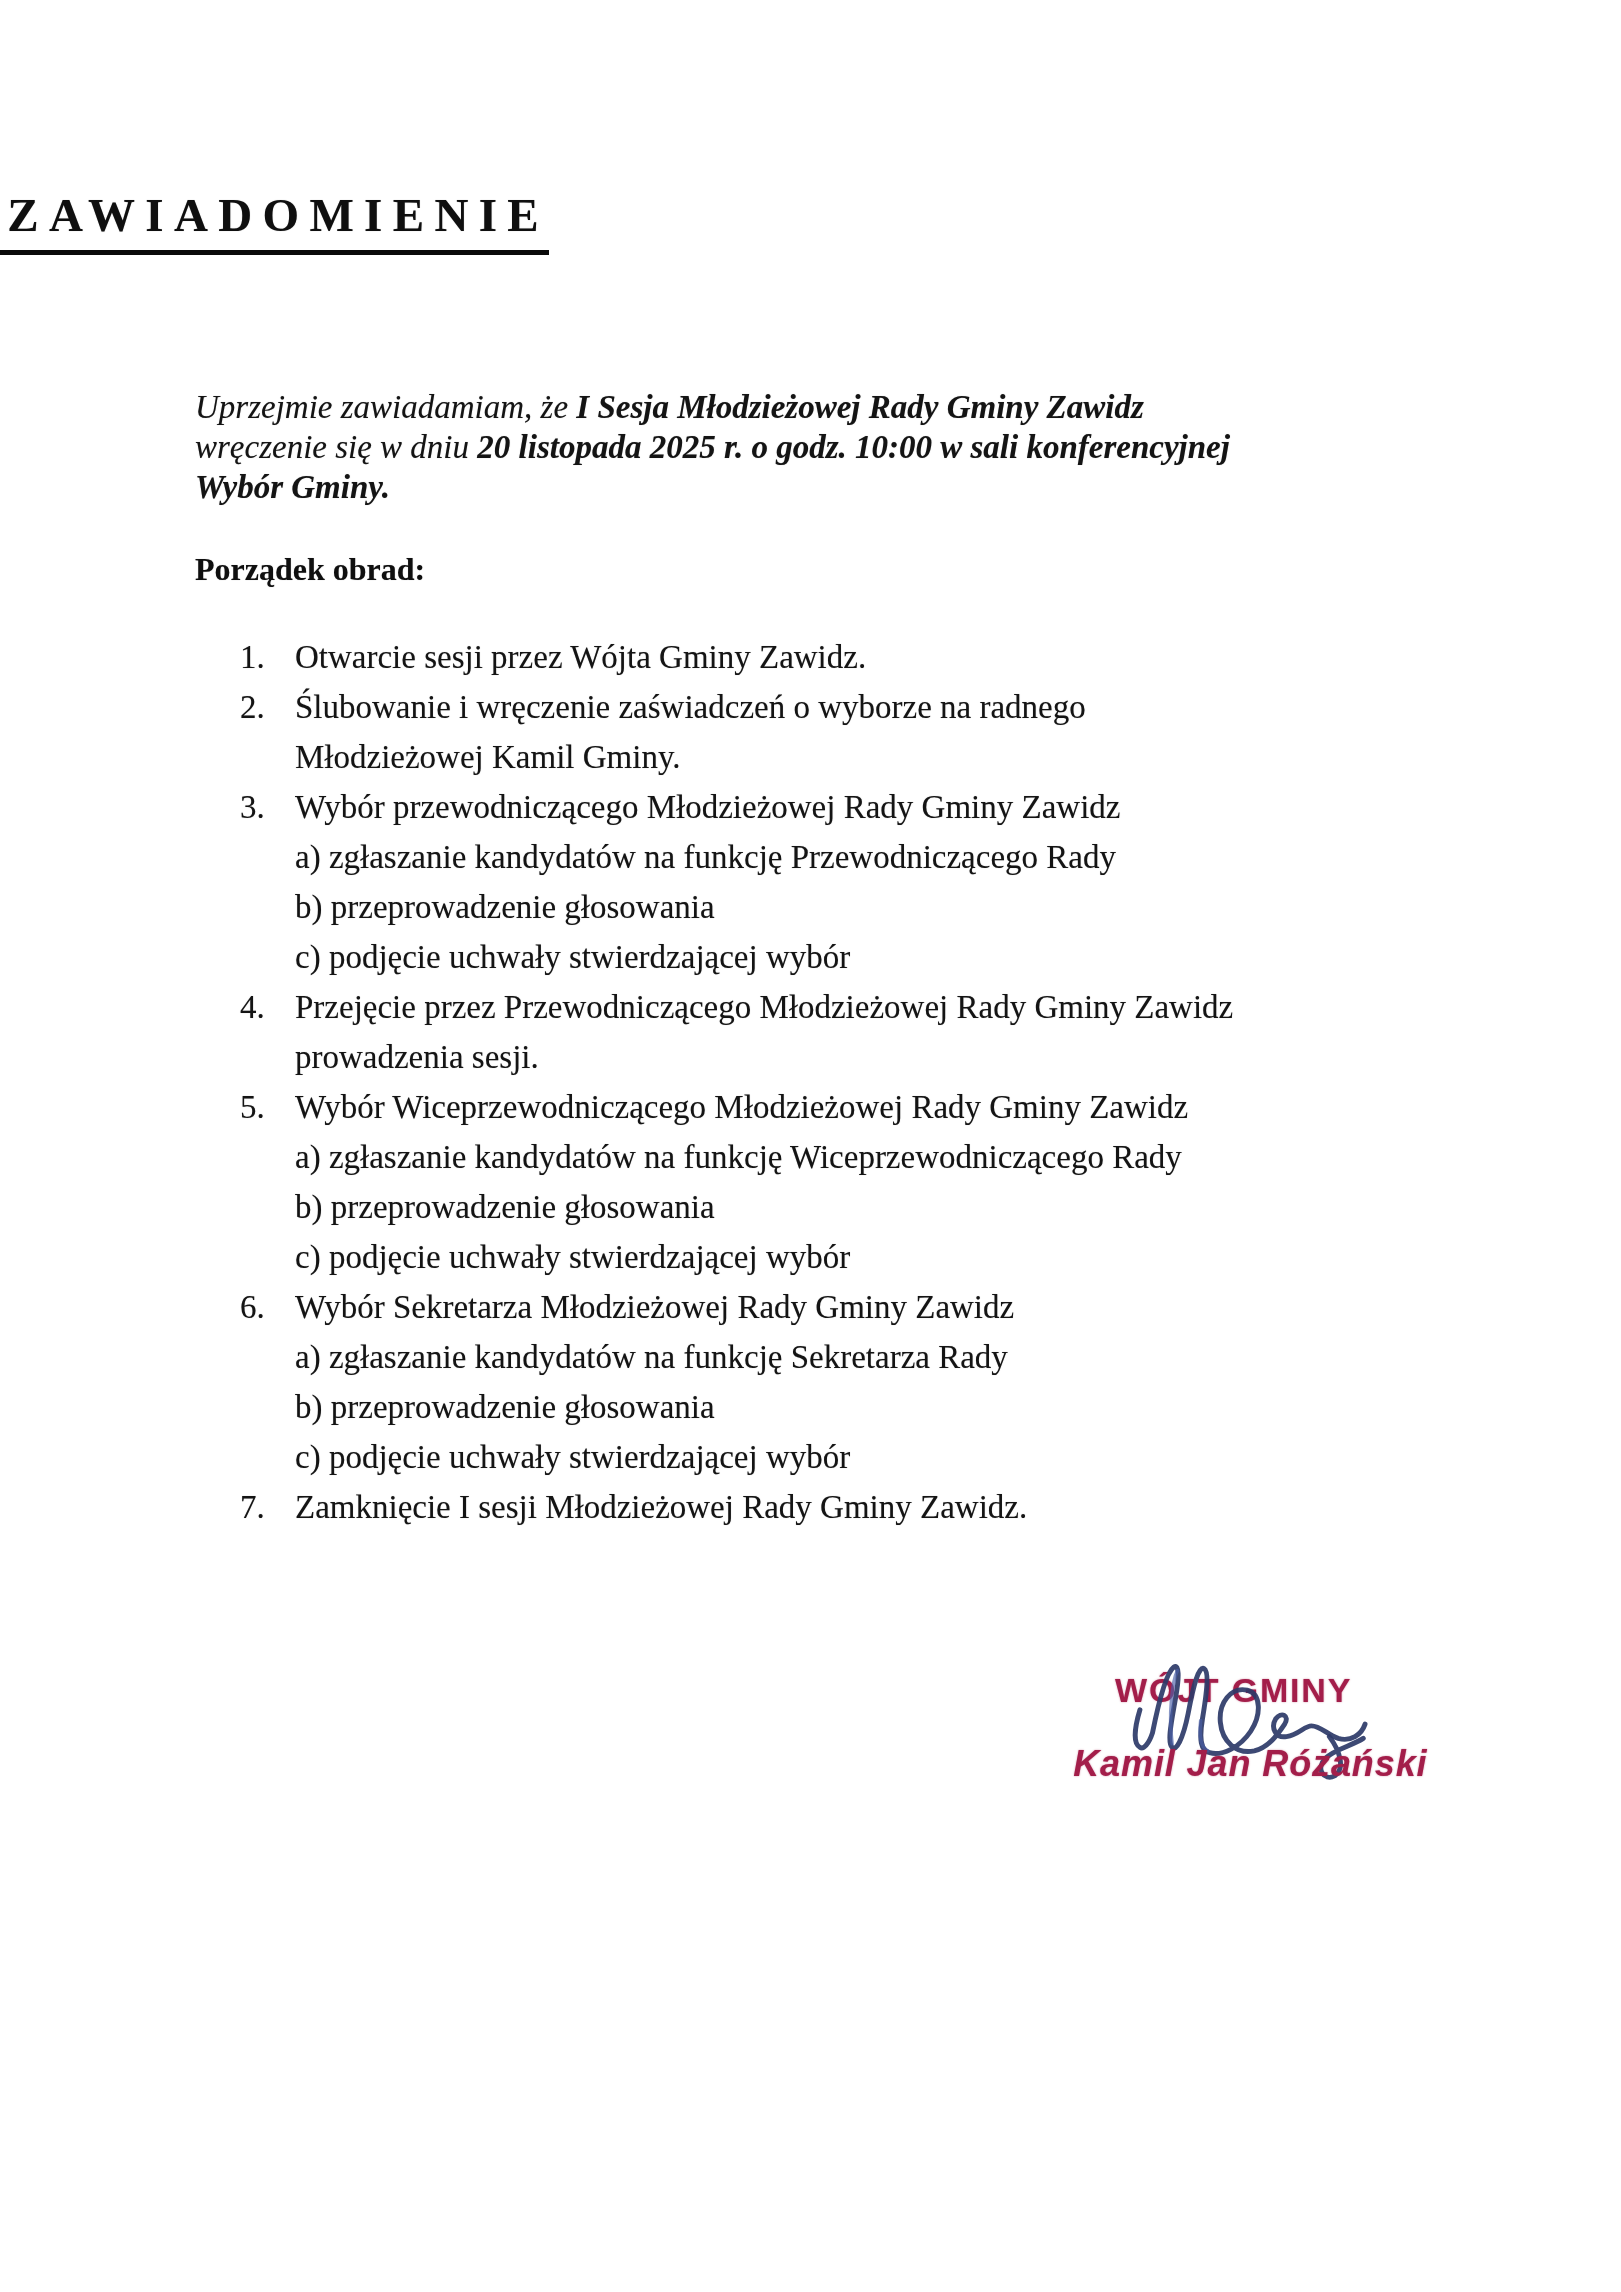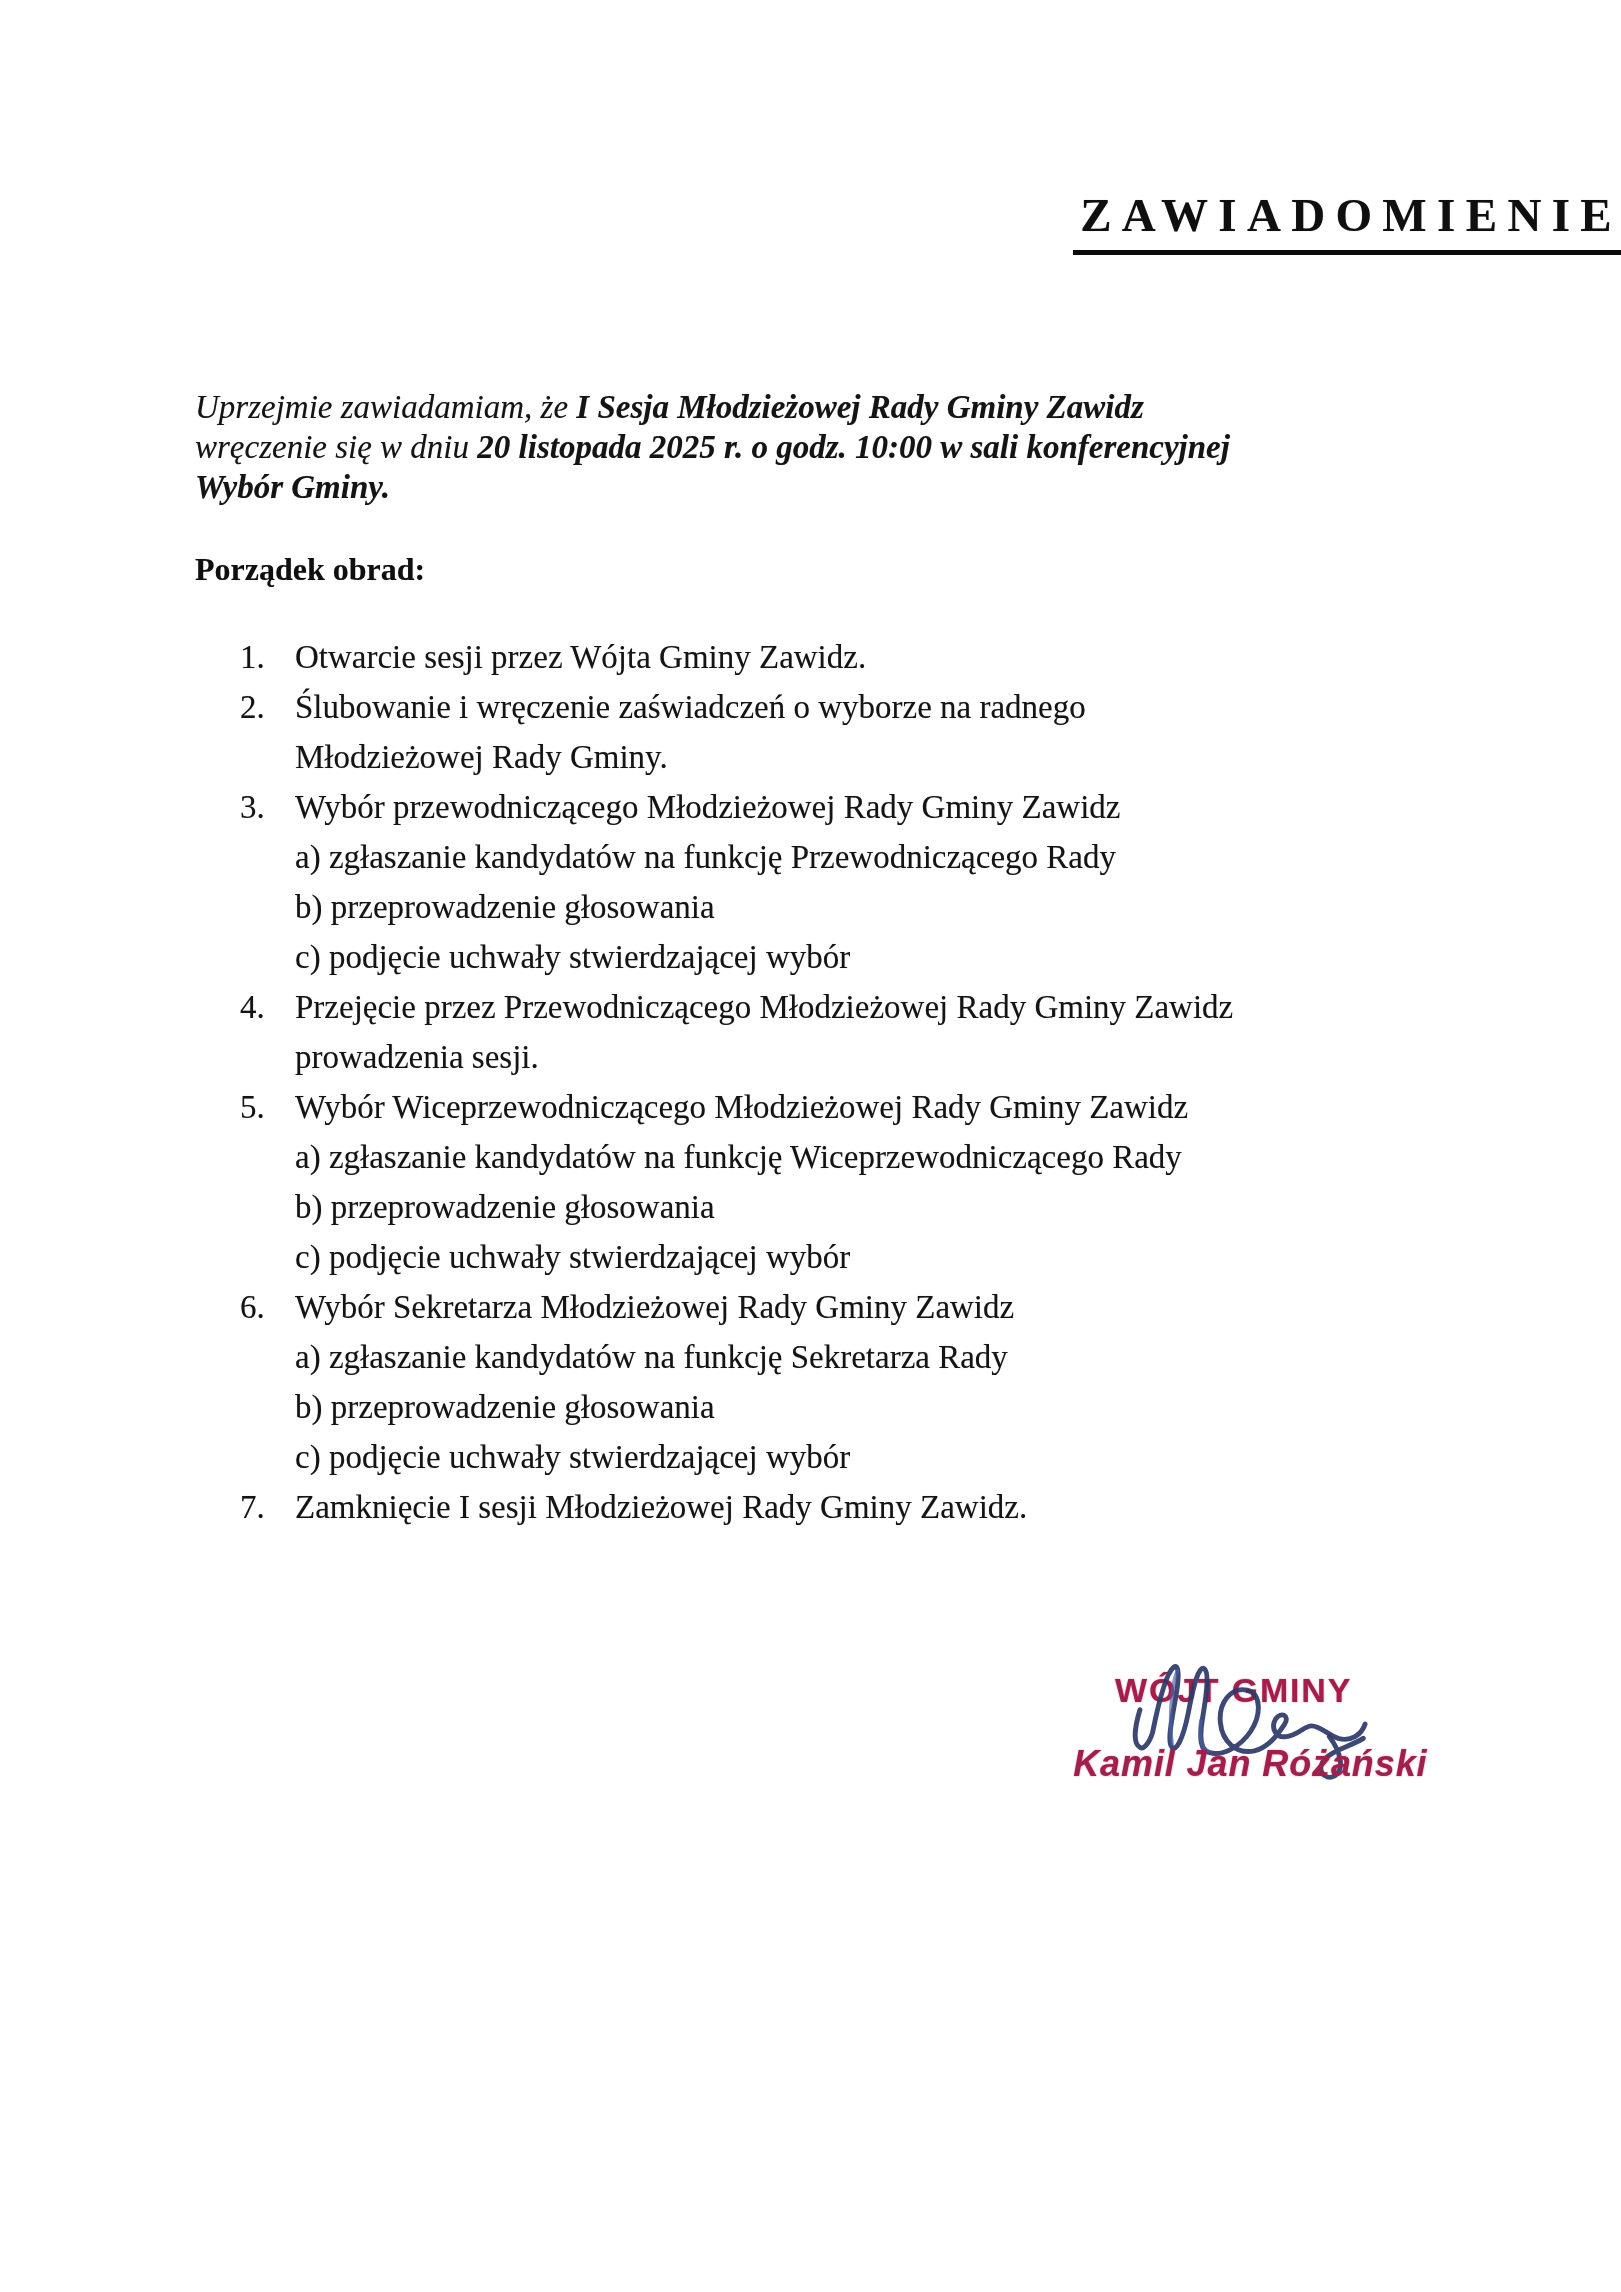--- a/index.html
+++ b/index.html
@@ -8,21 +8,21 @@
     width:1622px;height:2293px;
     margin:0 auto;
     background:#ffffff;
     font-family:"Liberation Serif",serif;
     color:#141414;
     overflow:hidden;
   }
   .page *{text-shadow:0 0 0.9px rgba(20,20,20,.35);}
 
   
-  .title-wrap{position:absolute;top:192px;left:0;width:100%;text-align:right;}
+  .title-wrap{position:absolute;top:192px;left:0;width:100%;text-align:left;}
   .doc-title{
     display:inline-block;
     font-size:47px;font-weight:bold;line-height:1;
     letter-spacing:.22em;
     padding:0 0 10.7px 7.2px;
     border-bottom:5.4px solid #0a0a0a;
     color:#0f0f0f;
   }
 
   
@@ -82,21 +82,21 @@
   <h2 class="agenda-heading">Porządek obrad:</h2>
 
   <div class="agenda">
 
     <div class="agenda-item">
       <div class="aline"><span class="num">1.</span><span class="txt">Otwarcie sesji przez Wójta Gminy Zawidz.</span></div>
     </div>
 
     <div class="agenda-item">
       <div class="aline"><span class="num">2.</span><span class="txt">Ślubowanie i wręczenie zaświadczeń o wyborze na radnego</span></div>
-      <div class="aline"><span class="txt">Młodzieżowej Rady Gminy.</span></div>
+      <div class="aline"><span class="txt">Młodzieżowej Kamil Gminy.</span></div>
     </div>
 
     <div class="agenda-item">
       <div class="aline"><span class="num">3.</span><span class="txt">Wybór przewodniczącego Młodzieżowej Rady Gminy Zawidz</span></div>
       <div class="aline"><span class="txt">a) zgłaszanie kandydatów na funkcję Przewodniczącego Rady</span></div>
       <div class="aline"><span class="txt">b) przeprowadzenie głosowania</span></div>
       <div class="aline"><span class="txt">c) podjęcie uchwały stwierdzającej wybór</span></div>
     </div>
 
     <div class="agenda-item">

